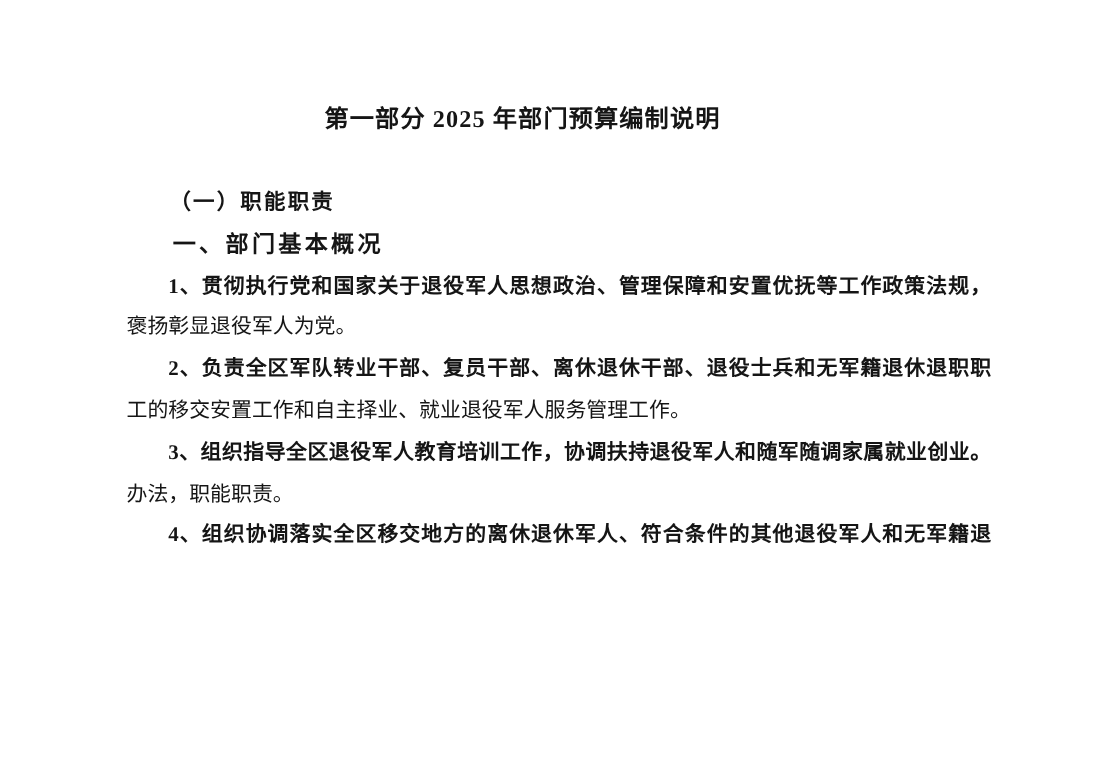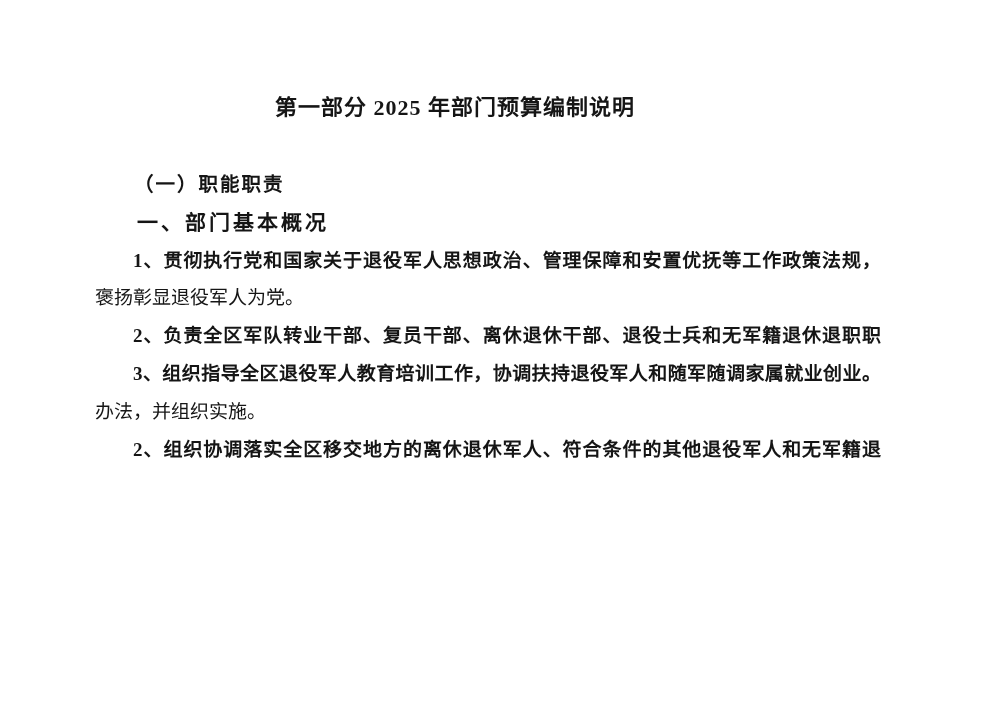--- a/index.html
+++ b/index.html
@@ -8,20 +8,21 @@
     background: #ffffff;
   }
   .page {
     position: relative;
     width: 910px;
     height: 706px;
     background: #ffffff;
     overflow: hidden;
     color: #151515;
     font-family: "Liberation Serif", serif;
+    padding-left: 20px;
   }
   .doc-title {
     padding-top: 92px;
     text-align: center;
     font-size: 22px;
     font-weight: bold;
     letter-spacing: 1px;
     line-height: 32px;
     font-family: "Liberation Serif", serif;
   }
@@ -70,28 +71,29 @@
     <div class="line h1 indent">一、部门基本概况</div>
 
 
     <div class="paragraph">
       <div class="line indent fill">1、贯彻执行党和国家关于退役军人思想政治、管理保障和安置优抚等工作政策法规，</div>
       <div class="line">褒扬彰显退役军人为党。</div>
     </div>
 
     <div class="paragraph">
       <div class="line indent fill">2、负责全区军队转业干部、复员干部、离休退休干部、退役士兵和无军籍退休退职职</div>
+      <div class="line">工的移交安置工作和自主择业、就业退役军人服务管理工作。</div>
     </div>
 
     <div class="paragraph">
       <div class="line indent fill">3、组织指导全区退役军人教育培训工作，协调扶持退役军人和随军随调家属就业创业。</div>
     </div>
 
     <div class="paragraph">
-      <div class="line">办法，并组织实施。</div>
+      <div class="line">办法，职能职责。</div>
     </div>
 
     <div class="paragraph">
-      <div class="line indent fill">2、组织协调落实全区移交地方的离休退休军人、符合条件的其他退役军人和无军籍退</div>
+      <div class="line indent fill">4、组织协调落实全区移交地方的离休退休军人、符合条件的其他退役军人和无军籍退</div>
     </div>
 
   </div>
 </div>
 
 </body></html>

